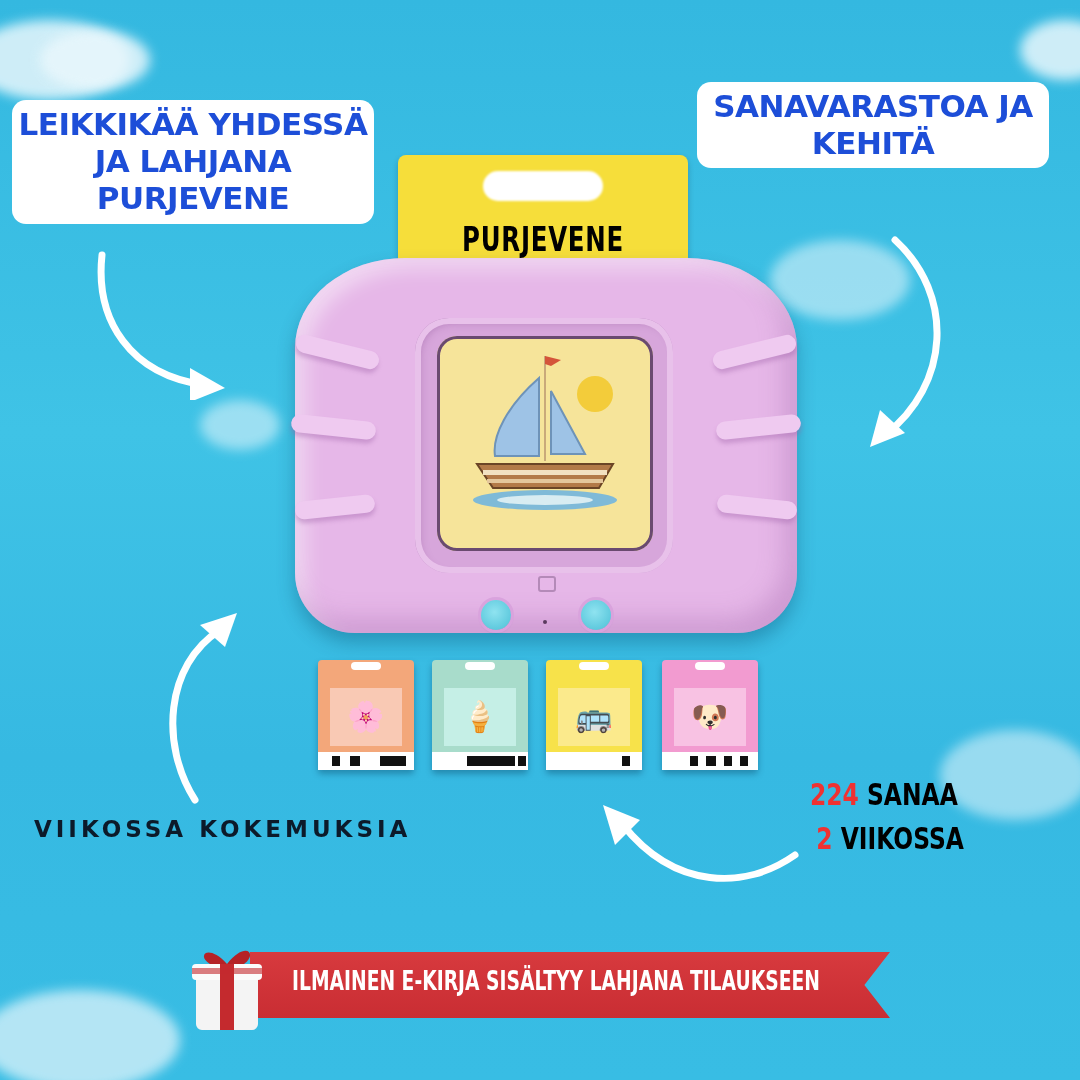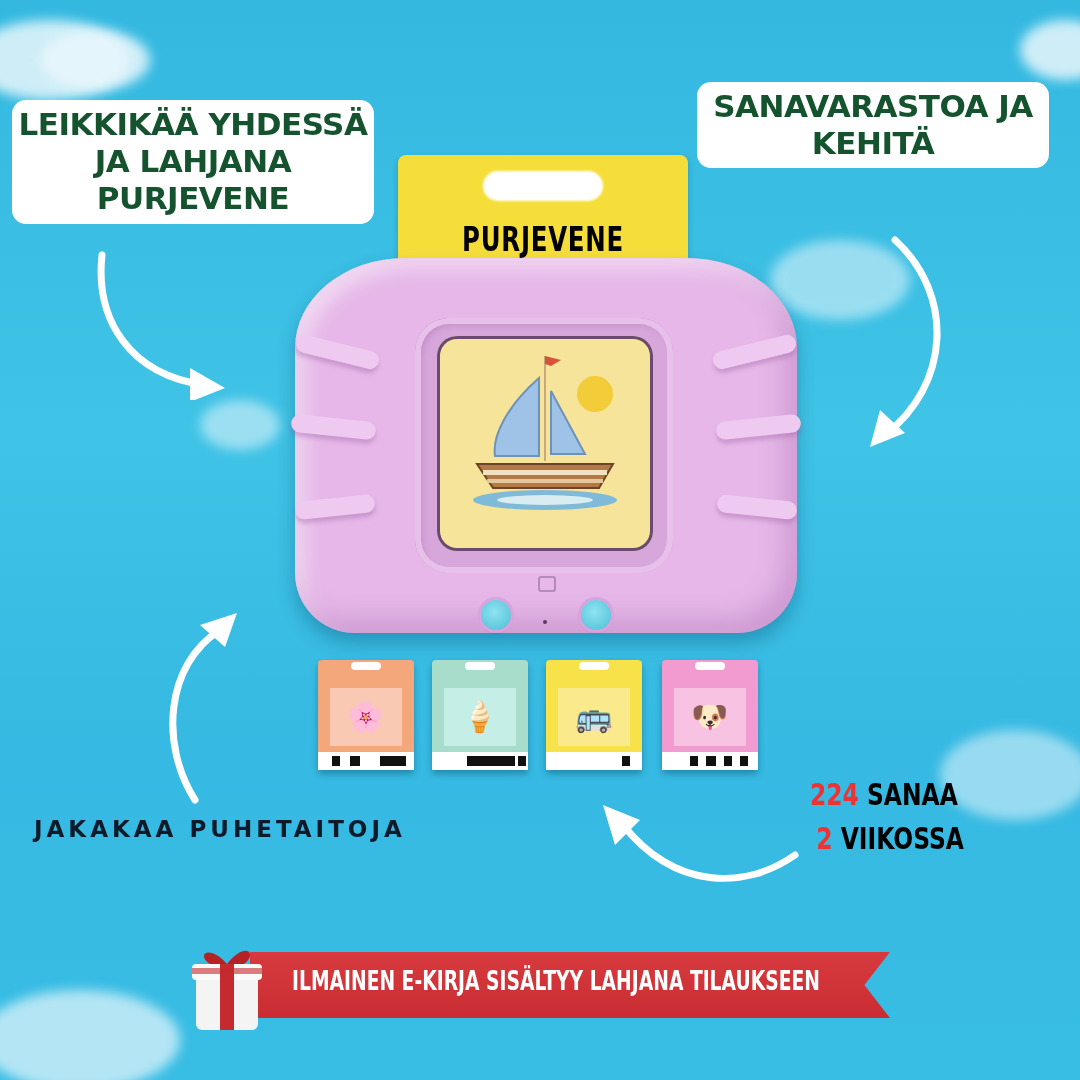--- a/index.html
+++ b/index.html
@@ -4,21 +4,21 @@
 <style>
   html, body { margin:0; padding:0; }
   body {
     width:1080px; height:1080px; overflow:hidden; position:relative;
     background: linear-gradient(180deg, #34b8e0 0%, #3fc3e6 40%, #36b9e2 70%, #38bde4 100%);
     font-family: "Liberation Sans", sans-serif;
   }
   .cloud { position:absolute; background:#e9f7fc; border-radius:50%; filter:blur(6px); opacity:0.85; }
   .label-box {
     position:absolute; background:#fff; border-radius:14px; text-align:center;
-    font-family:"DejaVu Sans", sans-serif; font-weight:bold; color:#14532d;
+    font-family:"DejaVu Sans", sans-serif; font-weight:bold; color:#1d4ed8;
     line-height:1.2; letter-spacing:-0.5px;
   }
   .label-box .line { display:block; }
   #box-left { left:12px; top:100px; width:362px; padding:6px 0; font-size:31px; }
   #box-right { left:697px; top:82px; width:352px; padding:6px 0; font-size:31px; }
 
   
   #device { position:absolute; left:295px; top:258px; width:502px; height:375px; }
   .device-body {
     position:absolute; left:0; top:0; width:502px; height:375px;
@@ -190,21 +190,21 @@
       <span class="icon">🐶</span>
     </div>
   <div class="base"></div>
   <div class="bar" style="left:28px;width:8px;"></div>
   <div class="bar" style="left:44px;width:10px;"></div>
   <div class="bar" style="left:62px;width:8px;"></div>
   <div class="bar" style="left:78px;width:8px;"></div>
 </div>
 
 <div id="caption-left">
-  <div>JAKAKAA PUHETAITOJA</div>
+  <div>VIIKOSSA KOKEMUKSIA</div>
 </div>
 
 <div id="stats">
   <div>
     <span class="red">224</span>
     <span class="black">SANAA</span>
   </div>
   <div style="padding-left:8px;">
     <span class="red">2</span>
     <span class="black">VIIKOSSA</span>

